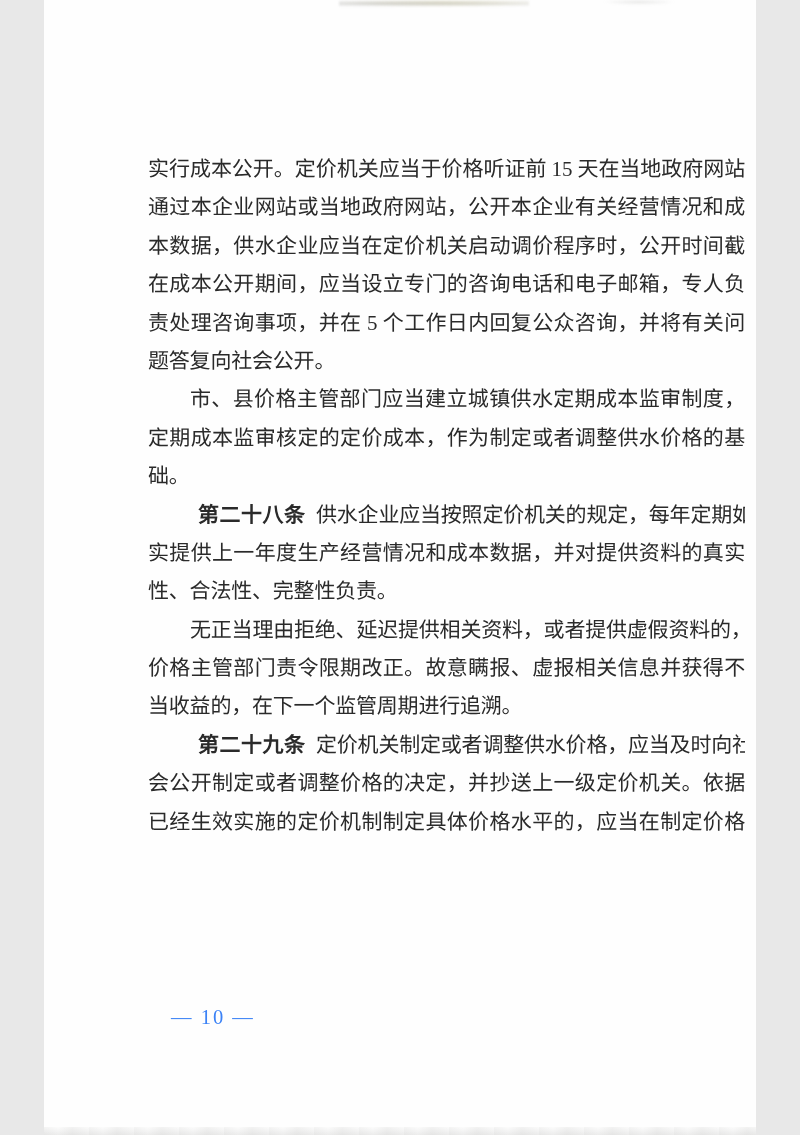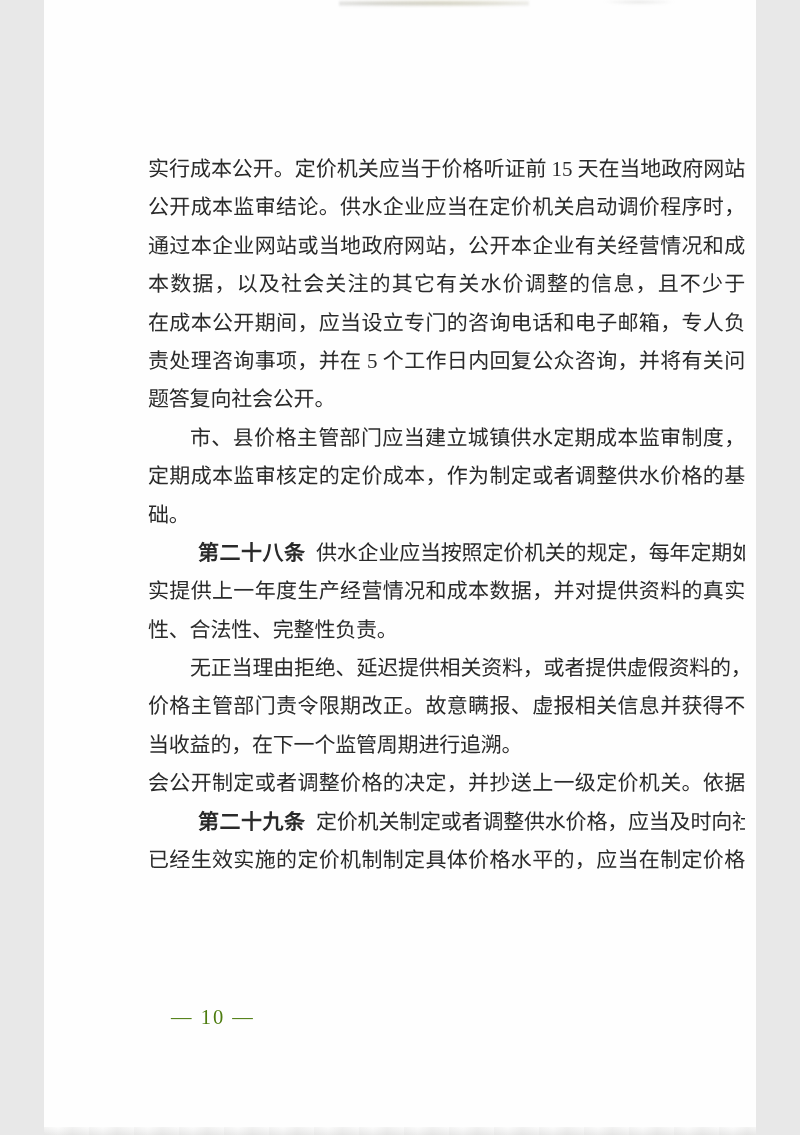--- a/index.html
+++ b/index.html
@@ -69,54 +69,53 @@
     letter-spacing: 0.5px;
     margin-right: 0.5em;
     margin-left: 8px;
   }
   .footer {
     position: absolute;
     left: 127px;
     top: 1002px;
     font-size: 20.5px;
     line-height: 30px;
-    color: #4d7c0f;
+    color: #3b82f6;
     letter-spacing: 2px;
   }
 </style>
 </head>
 <body>
 
 <div class="page">
 
   <div class="smudge-top"></div>
   <div class="smudge-top2"></div>
 
   <div class="text-block">
     <div class="line">实行成本公开。定价机关应当于价格听证前 15 天在当地政府网站</div>
-    <div class="line">公开成本监审结论。供水企业应当在定价机关启动调价程序时，</div>
     <div class="line">通过本企业网站或当地政府网站，公开本企业有关经营情况和成</div>
-    <div class="line">本数据，以及社会关注的其它有关水价调整的信息，且不少于</div>
+    <div class="line">本数据，供水企业应当在定价机关启动调价程序时，公开时间截</div>
     <div class="line">在成本公开期间，应当设立专门的咨询电话和电子邮箱，专人负</div>
     <div class="line">责处理咨询事项，并在 5 个工作日内回复公众咨询，并将有关问</div>
     <div class="line end">题答复向社会公开。</div>
     <div class="line indent">市、县价格主管部门应当建立城镇供水定期成本监审制度，</div>
     <div class="line">定期成本监审核定的定价成本，作为制定或者调整供水价格的基</div>
     <div class="line end">础。</div>
     <div class="line indent">
       <span class="art">第二十八条</span><span>供水企业应当按照定价机关的规定，每年定期如</span>
     </div>
     <div class="line">实提供上一年度生产经营情况和成本数据，并对提供资料的真实</div>
     <div class="line end">性、合法性、完整性负责。</div>
     <div class="line indent">无正当理由拒绝、延迟提供相关资料，或者提供虚假资料的，</div>
     <div class="line">价格主管部门责令限期改正。故意瞒报、虚报相关信息并获得不</div>
     <div class="line end">当收益的，在下一个监管周期进行追溯。</div>
-    <div class="line">会公开制定或者调整价格的决定，并抄送上一级定价机关。依据</div>
     <div class="line indent">
       <span class="art">第二十九条</span><span>定价机关制定或者调整供水价格，应当及时向社</span>
     </div>
+    <div class="line">会公开制定或者调整价格的决定，并抄送上一级定价机关。依据</div>
     <div class="line">已经生效实施的定价机制制定具体价格水平的，应当在制定价格</div>
   </div>
 
   <div class="footer">— 10 —</div>
 
   <div class="edge-bottom"></div>
 </div>
 
 </body></html>

